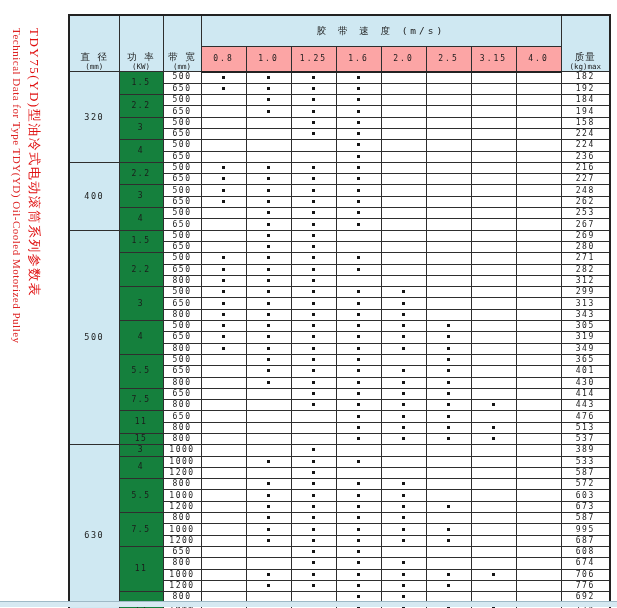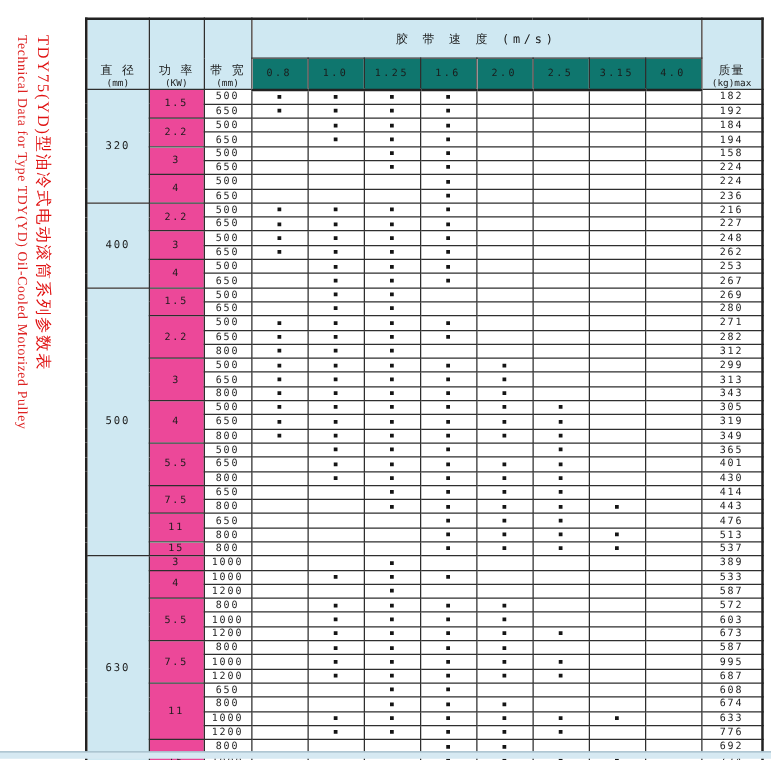--- a/index.html
+++ b/index.html
@@ -27,26 +27,26 @@
     border:1px solid #2e2e2e;padding:0;margin:0;
     text-align:center;vertical-align:middle;color:#1b1b1b;
     overflow:hidden;white-space:nowrap;
   }
   thead th{background:#cfe8f2;font-weight:normal;}
   thead tr.h1 th{height:17px;font-size:9.5px;}
   thead tr.h2 th{height:13px;}
   thead th .lbl{font-size:9.5px;letter-spacing:1px;display:block;line-height:10px;margin-top:36px;}
   thead th .unit{font-size:7.5px;letter-spacing:0;display:block;line-height:9px;}
   thead th.speed-h{font-size:9.5px;letter-spacing:3px;}
-  thead tr.h2 th.sv{font-size:8px;letter-spacing:2px;background:#0f766e;}
+  thead tr.h2 th.sv{font-size:8px;letter-spacing:2px;background:#fca5a5;}
   thead tr.h2 th{border-bottom:2px solid #222;}
 
   tbody td{height:10.3px;font-size:8px;line-height:10px;letter-spacing:1.5px;}
   tbody td.diam{background:#cfe8f2;font-size:8.5px;}
-  tbody td.pow{background:#ec4899;margin-left:28px;}
+  tbody td.pow{background:#15803d;margin-left:28px;}
   .dot{display:inline-block;width:3px;height:3px;background:#151515;vertical-align:middle;}
 
   .bottom-strip{
     position:absolute;left:0;top:601px;width:617px;height:5px;
     background:#d6e9f2;border-top:1px solid #9fb9c6;
   }
 </style>
 </head>
 <body>
 
@@ -657,21 +657,21 @@
       <tr>
         <td class="bw">1000</td>
         <td class="sp"></td>
         <td class="sp"><span class="dot"></span></td>
         <td class="sp"><span class="dot"></span></td>
         <td class="sp"><span class="dot"></span></td>
         <td class="sp"><span class="dot"></span></td>
         <td class="sp"><span class="dot"></span></td>
         <td class="sp"><span class="dot"></span></td>
         <td class="sp"></td>
-        <td class="mass">633</td>
+        <td class="mass">706</td>
       </tr>
       <tr>
         <td class="bw">1200</td>
         <td class="sp"></td>
         <td class="sp"><span class="dot"></span></td>
         <td class="sp"><span class="dot"></span></td>
         <td class="sp"><span class="dot"></span></td>
         <td class="sp"><span class="dot"></span></td>
         <td class="sp"><span class="dot"></span></td>
         <td class="sp"></td>

